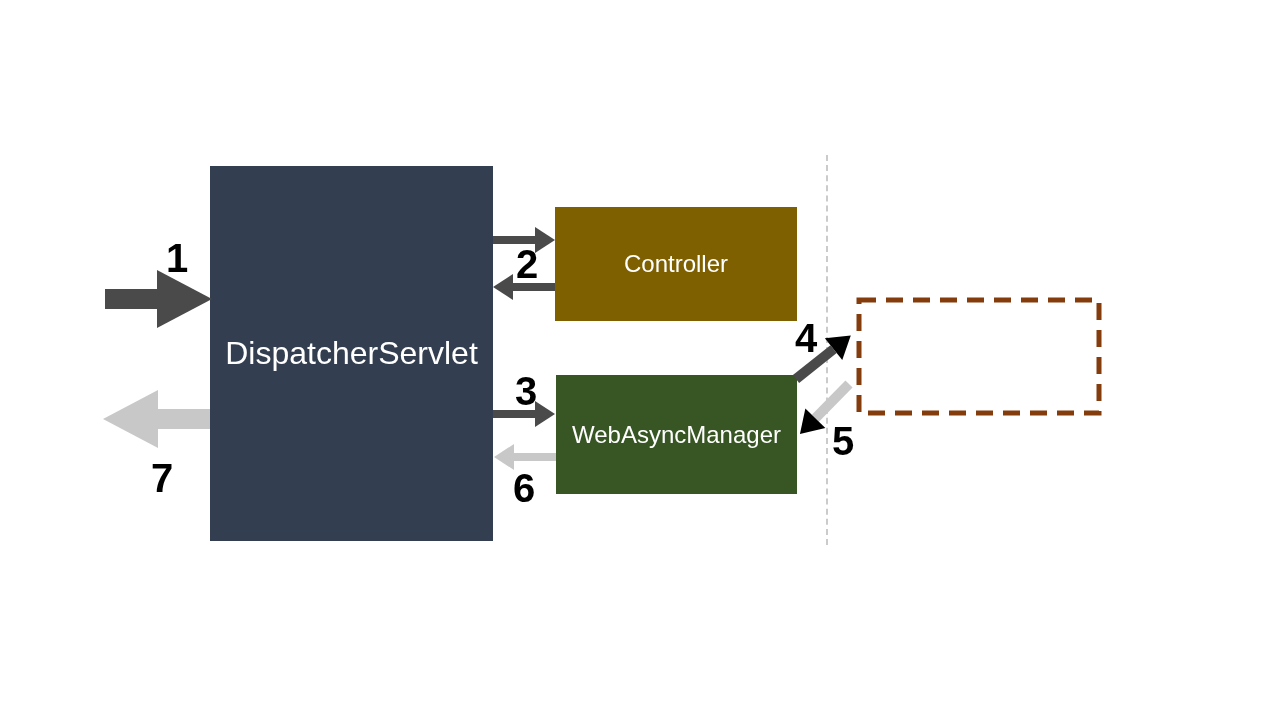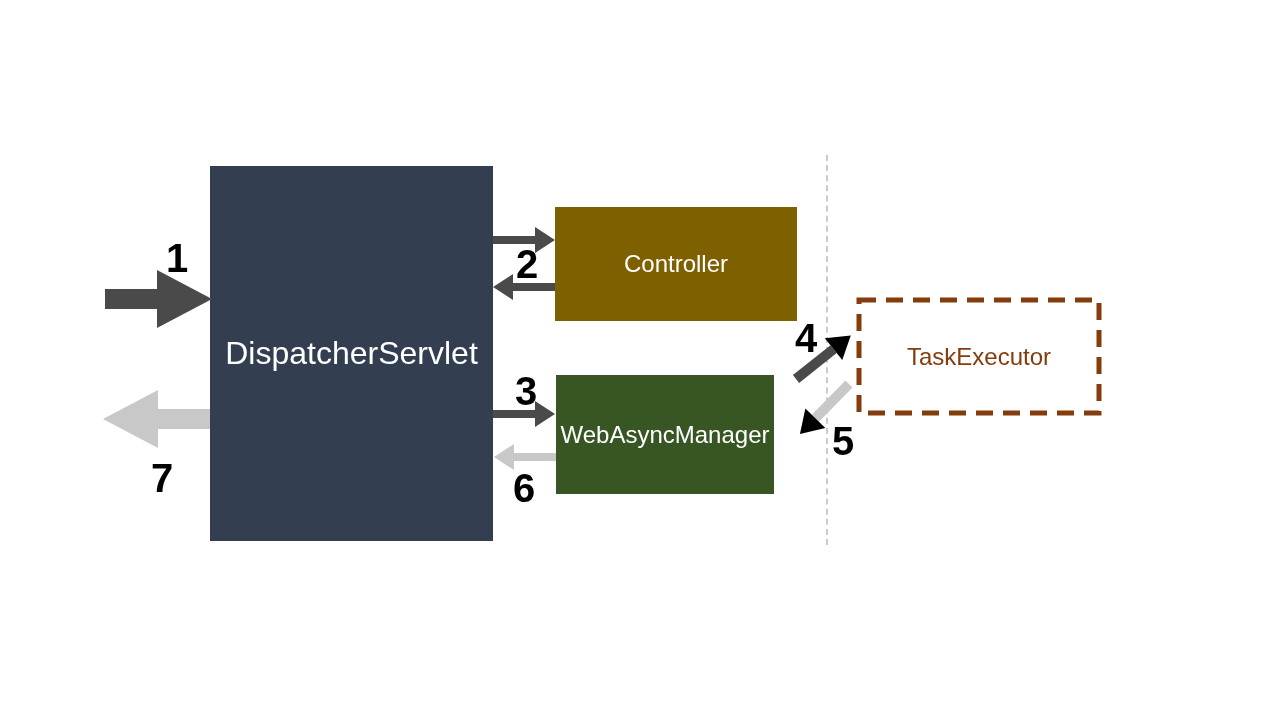--- a/index.html
+++ b/index.html
@@ -31,21 +31,21 @@
     color: var(--dispatcher-text, #FFFFFF);
     font-size: 32px;
   }
   .node-controller {
     left: 555px; top: 207px; width: 242px; height: 114px;
     background: var(--controller-fill, #7F6000);
     color: var(--controller-text, #FFFFFF);
     font-size: 24px;
   }
   .node-webasync {
-    left: 556px; top: 375px; width: 218px; height: 119px;
+    left: 556px; top: 375px; width: 241px; height: 119px;
     background: var(--webasync-fill, #375623);
     color: var(--webasync-text, #FFFFFF);
     font-size: 24px;
   }
   .node-taskexecutor {
     left: 856px; top: 297px; width: 246px; height: 119px;
     background: var(--background, #FFFFFF);
     color: var(--taskexecutor-text, #843C0C);
     font-size: 24px;
   }
@@ -153,21 +153,20 @@
   </div>
 
   <div class="node node-webasync">
     <span class="node-label">WebAsyncManager</span>
   </div>
 
   <div class="node node-taskexecutor">
     <svg width="246" height="119" aria-hidden="true">
       <rect x="3" y="3" width="240" height="113" fill="none" style="stroke: var(--taskexecutor-border, #843C0C);" stroke-width="5" stroke-dasharray="17 10"></rect>
     </svg>
-    <span class="node-label">TaskExecutor</span>
   </div>
 
   <div class="arrow arrow-big arrow-big-right" style="left:105px; top:270px;">
     <div class="shaft"></div>
     <div class="head"></div>
   </div>
 
   <div class="arrow arrow-big arrow-big-left" style="left:103px; top:390px;">
     <div class="head"></div>
     <div class="shaft"></div>

